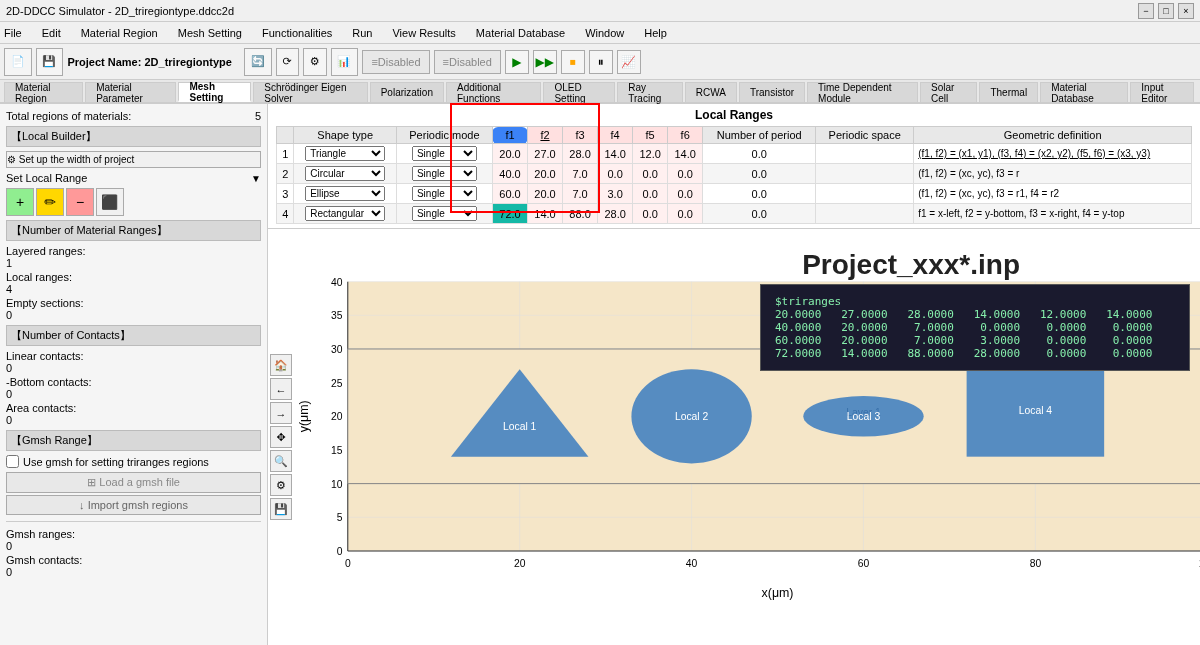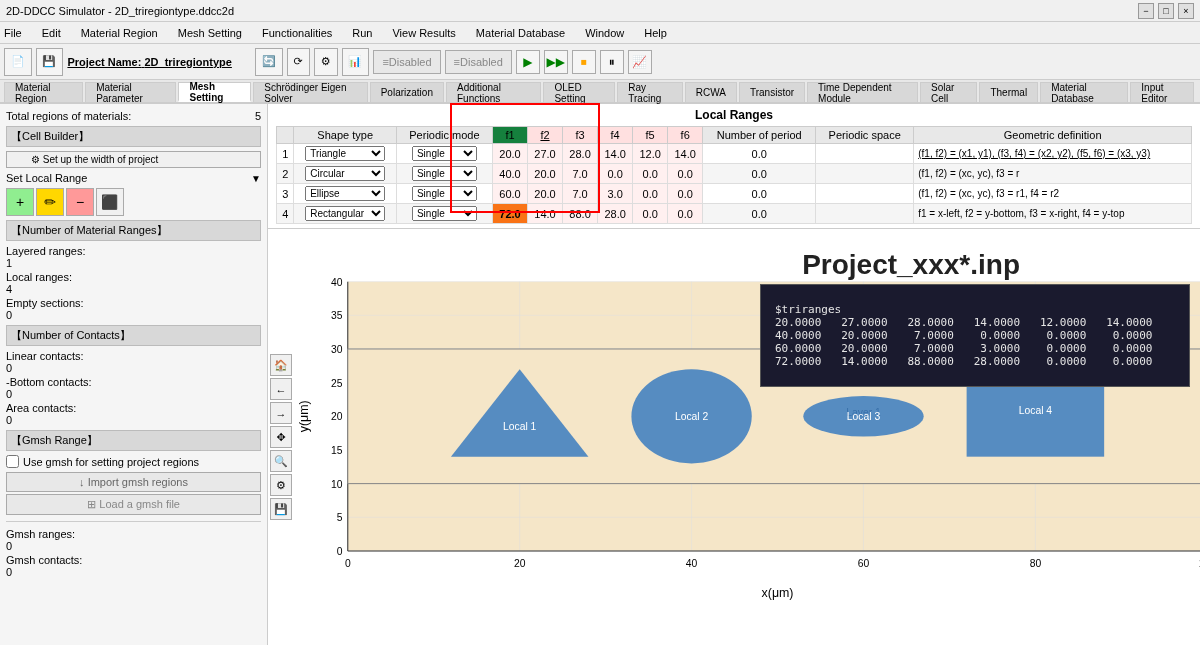--- a/index.html
+++ b/index.html
@@ -10,39 +10,39 @@
     #titlebar .controls { display: flex; gap: 4px; }
     #titlebar .ctrl-btn { width: 16px; height: 16px; border: 1px solid #999; background: #e0e0e0; font-size: 9px; cursor: pointer; display: flex; align-items: center; justify-content: center; }
 
     
     #menubar { background: #f0f0f0; border-bottom: 1px solid #ccc; padding: 2px 4px; display: flex; gap: 20px; height: 22px; align-items: center; }
     #menubar span { cursor: pointer; font-size: 11px; }
 
     
     #toolbar { background: #f0f0f0; border-bottom: 1px solid #ccc; padding: 2px 4px; display: flex; align-items: center; gap: 4px; height: 36px; }
     .toolbar-btn { height: 28px; padding: 2px 6px; border: 1px solid #aaa; background: #f5f5f5; cursor: pointer; display: flex; align-items: center; gap: 2px; font-size: 11px; }
-    .project-name { font-size: 11px; font-weight: bold; margin-right: 19px; text-decoration: underline; }
+    .project-name { font-size: 11px; font-weight: bold; margin-right: 8px; }
     .disabled-btn { background: #e8e8e8; color: #888; border: 1px solid #aaa; padding: 2px 8px; font-size: 11px; height: 24px; display: flex; align-items: center; }
     .play-btn { width: 24px; height: 24px; border: 1px solid #aaa; background: #f5f5f5; cursor: pointer; display: flex; align-items: center; justify-content: center; font-size: 12px; }
 
     
     #tabbar { background: #e8e8e8; border-bottom: 2px solid #ccc; display: flex; height: 24px; align-items: flex-end; padding: 0 4px; }
     .tab { padding: 2px 10px; border: 1px solid #ccc; border-bottom: none; background: #d8d8d8; cursor: pointer; font-size: 10px; margin-right: 2px; height: 20px; display: flex; align-items: center; }
     .tab.active { background: #fff; border-bottom: 2px solid #fff; font-weight: bold; }
 
     
     #main { display: flex; height: calc(645px - 22px - 22px - 36px - 24px); }
 
     
     #leftpanel { width: 268px; background: #f5f5f5; border-right: 1px solid #ccc; padding: 6px; overflow-y: auto; flex-shrink: 0; }
     .lp-row { display: flex; justify-content: space-between; align-items: center; margin-bottom: 4px; }
     .lp-label { font-size: 11px; }
     .lp-value { font-size: 11px; }
     .section-header { background: #d8d8d8; padding: 2px 4px; margin: 4px 0; font-size: 11px; border: 1px solid #bbb; }
-    .lp-btn { padding: 2px 24px; border: 1px solid #aaa; background: #f0f0f0; cursor: pointer; font-size: 10px; display: flex; align-items: center; gap: 3px; }
+    .lp-btn { padding: 2px 0; border: 1px solid #aaa; background: #f0f0f0; cursor: pointer; font-size: 10px; display: flex; align-items: center; gap: 3px; }
     .set-local-row { display: flex; justify-content: space-between; align-items: center; margin: 4px 0; }
     .set-local-label { font-size: 11px; }
     .dropdown-arrow { font-size: 10px; }
     .icon-btns { display: flex; gap: 2px; margin: 4px 0; }
     .icon-btn { width: 28px; height: 28px; border: 1px solid #aaa; background: #f0f0f0; cursor: pointer; display: flex; align-items: center; justify-content: center; font-size: 14px; }
     .icon-btn.green { background: #90ee90; }
     .icon-btn.yellow { background: #ffd700; }
     .icon-btn.red { background: #ff9999; }
     .sub-row { display: flex; justify-content: space-between; margin: 2px 0; font-size: 11px; flex-direction: column; }
     .checkbox-row { display: flex; align-items: center; gap: 4px; margin: 4px 0; font-size: 11px; }
@@ -59,21 +59,21 @@
     
     .ranges-table { width: 100%; border-collapse: collapse; font-size: 11px; }
     .ranges-table th { background: #e8e8e8; border: 1px solid #ccc; padding: 2px 6px; text-align: center; font-weight: normal; }
     .ranges-table td { border: 1px solid #ddd; padding: 2px 4px; text-align: center; }
     .ranges-table tr:nth-child(even) { background: #f5f5f5; }
 
     
     #chartarea { flex: 1; position: relative; overflow: hidden; background: #fff; }
 
     
-    .floating-box { position: absolute; background: #1a1a2e; color: #e5e5e5; padding: 18px 14px; font-family: 'Courier New', monospace; font-size: 12px; border: 1px solid #555; z-index: 100; }
+    .floating-box { position: absolute; background: #1a1a2e; color: #86efac; padding: 10px 14px; font-family: 'Courier New', monospace; font-size: 12px; border: 1px solid #555; z-index: 100; }
     .big-title { position: absolute; font-size: 28px; font-weight: bold; color: #222; z-index: 50; }
 
     
     .chart-nav { position: absolute; left: 0; top: 50%; transform: translateY(-50%); display: flex; flex-direction: column; gap: 2px; padding: 2px; z-index: 10; }
     .nav-btn { width: 22px; height: 22px; border: 1px solid #aaa; background: #f0f0f0; cursor: pointer; display: flex; align-items: center; justify-content: center; font-size: 11px; }
 
     
     #chart-svg { position: absolute; left: 28px; top: 0; right: 0; bottom: 0; }
   </style>
 </head>
@@ -149,21 +149,21 @@
     <div class="tab">Input Editor</div>
   </div>
 
 <div id="main">
 
   <div id="leftpanel">
     <div class="lp-row">
       <span class="lp-label">Total regions of materials:</span>
       <span class="lp-value">5</span>
     </div>
-    <div class="section-header">【Cell Builder】</div>
+    <div class="section-header">【Local Builder】</div>
     <button class="lp-btn" style="width:100%; margin-bottom:4px;">⚙ Set up the width of project</button>
     <div class="set-local-row">
       <span class="set-local-label">Set Local Range</span>
       <span class="dropdown-arrow">▼</span>
     </div>
     <div class="icon-btns">
       <button class="icon-btn green">+</button>
       <button class="icon-btn yellow">✏</button>
       <button class="icon-btn red">−</button>
       <button class="icon-btn">⬛</button>
@@ -190,24 +190,24 @@
       <span>-Bottom contacts:</span>
       <span>0</span>
     </div>
     <div class="sub-row">
       <span>Area contacts:</span>
       <span>0</span>
     </div>
     <div class="section-header">【Gmsh Range】</div>
     <div class="checkbox-row">
       <input type="checkbox" style="">
-      <span>Use gmsh for setting project regions</span>
-    </div>
+      <span>Use gmsh for setting triranges regions</span>
+    </div>
+    <button class="load-btn" style="color:#888;">⊞ Load a gmsh file</button>
     <button class="load-btn">↓ Import gmsh regions</button>
-    <button class="load-btn" style="color:#888;">⊞ Load a gmsh file</button>
     <div class="divider"></div>
     <div class="sub-row">
       <span>Gmsh ranges:</span>
       <span>0</span>
     </div>
     <div class="sub-row">
       <span>Gmsh contacts:</span>
       <span>0</span>
     </div>
   </div>
@@ -215,21 +215,21 @@
   <div id="rightpanel">
 
     <div id="local-ranges">
       <div class="lr-title">Local Ranges</div>
       <table class="ranges-table">
         <thead>
           <tr>
             <th></th>
             <th>Shape type</th>
             <th>Periodic mode</th>
-            <th style="background:#15803d;">f1</th>
+            <th style="background:#3b82f6;border-radius:6px;">f1</th>
             <th style="background:#ffe0e0;text-decoration:underline;">f2</th>
             <th style="background:#ffe0e0;">f3</th>
             <th style="background:#ffe0e0;">f4</th>
             <th style="background:#ffe0e0;">f5</th>
             <th style="background:#ffe0e0;">f6</th>
             <th>Number of period</th>
             <th>Periodic space</th>
             <th>Geometric definition</th>
           </tr>
         </thead>
@@ -273,21 +273,21 @@
               <td style="background: rgb(255, 240, 240);">0.0</td>
               <td style="background: rgb(255, 240, 240);">0.0</td>
               <td>0.0</td>
               <td></td>
               <td style="text-align: left; font-size: 10px;">(f1, f2) = (xc, yc), f3 = r1, f4 = r2</td>
             </tr>
             <tr>
               <td>4</td>
               <td><select style="font-size: 10px; width: 80px;"><option>Rectangular</option></select></td>
               <td><select style="font-size: 10px; width: 65px;"><option>Single</option></select></td>
-              <td style="background: #f97316; font-weight: bold;">72.0</td>
+              <td style="background: #14b8a6;">72.0</td>
               <td style="background: rgb(255, 240, 240);">14.0</td>
               <td style="background: rgb(255, 240, 240);">88.0</td>
               <td style="background: rgb(255, 240, 240);">28.0</td>
               <td style="background: rgb(255, 240, 240);">0.0</td>
               <td style="background: rgb(255, 240, 240);">0.0</td>
               <td>0.0</td>
               <td></td>
               <td style="text-align: left; font-size: 10px;">f1 = x-left, f2 = y-bottom, f3 = x-right, f4 = y-top</td>
             </tr>
           </tbody>

